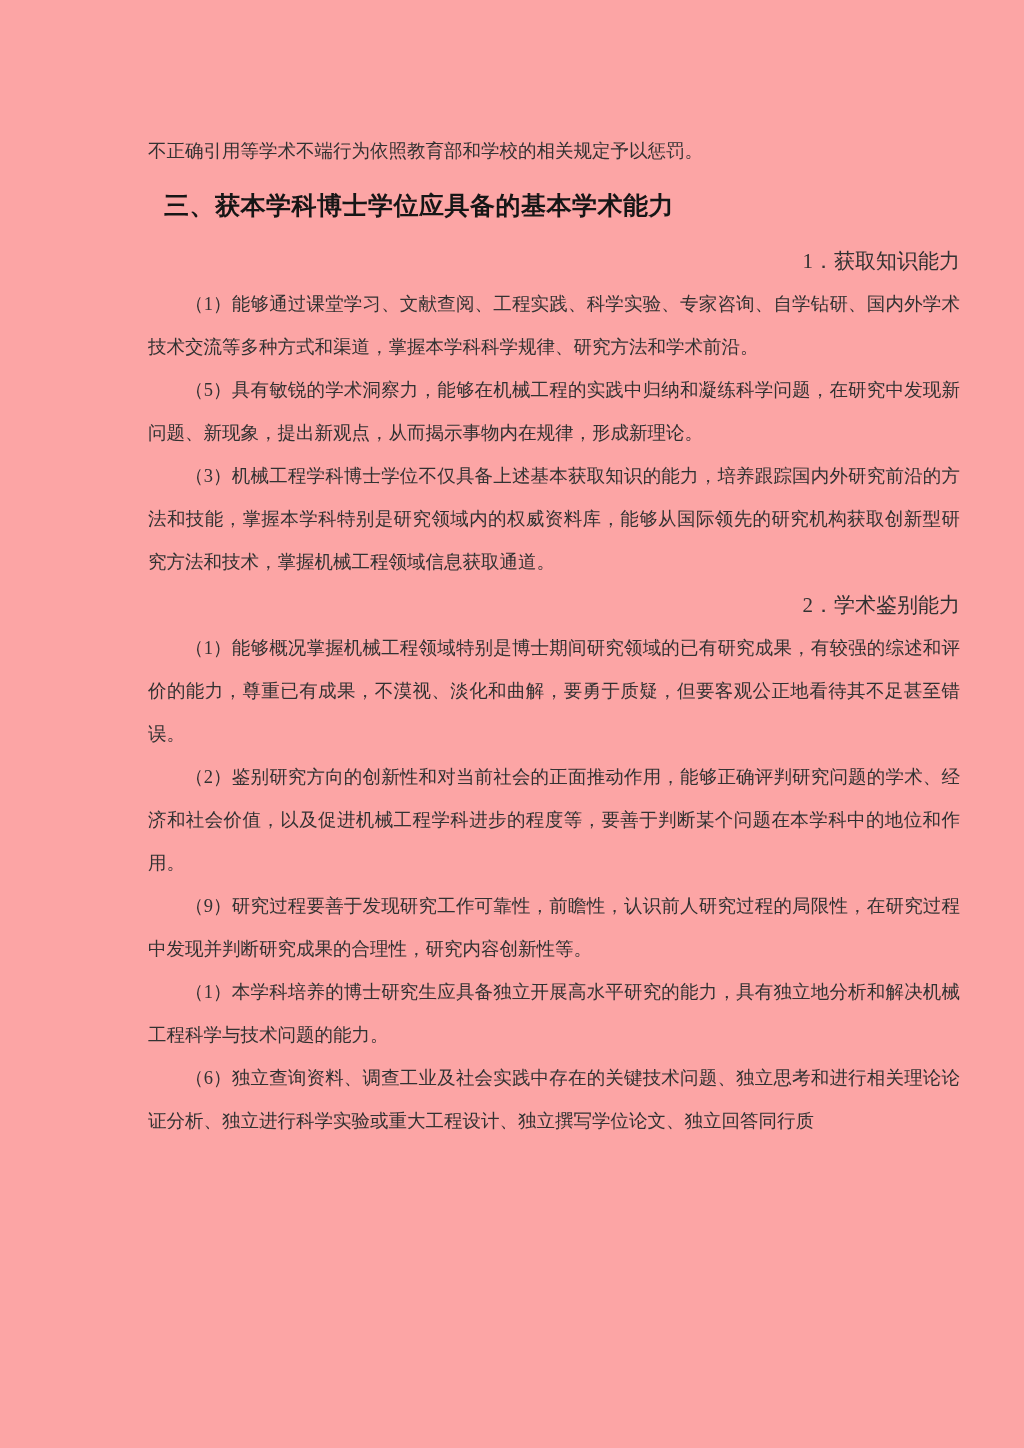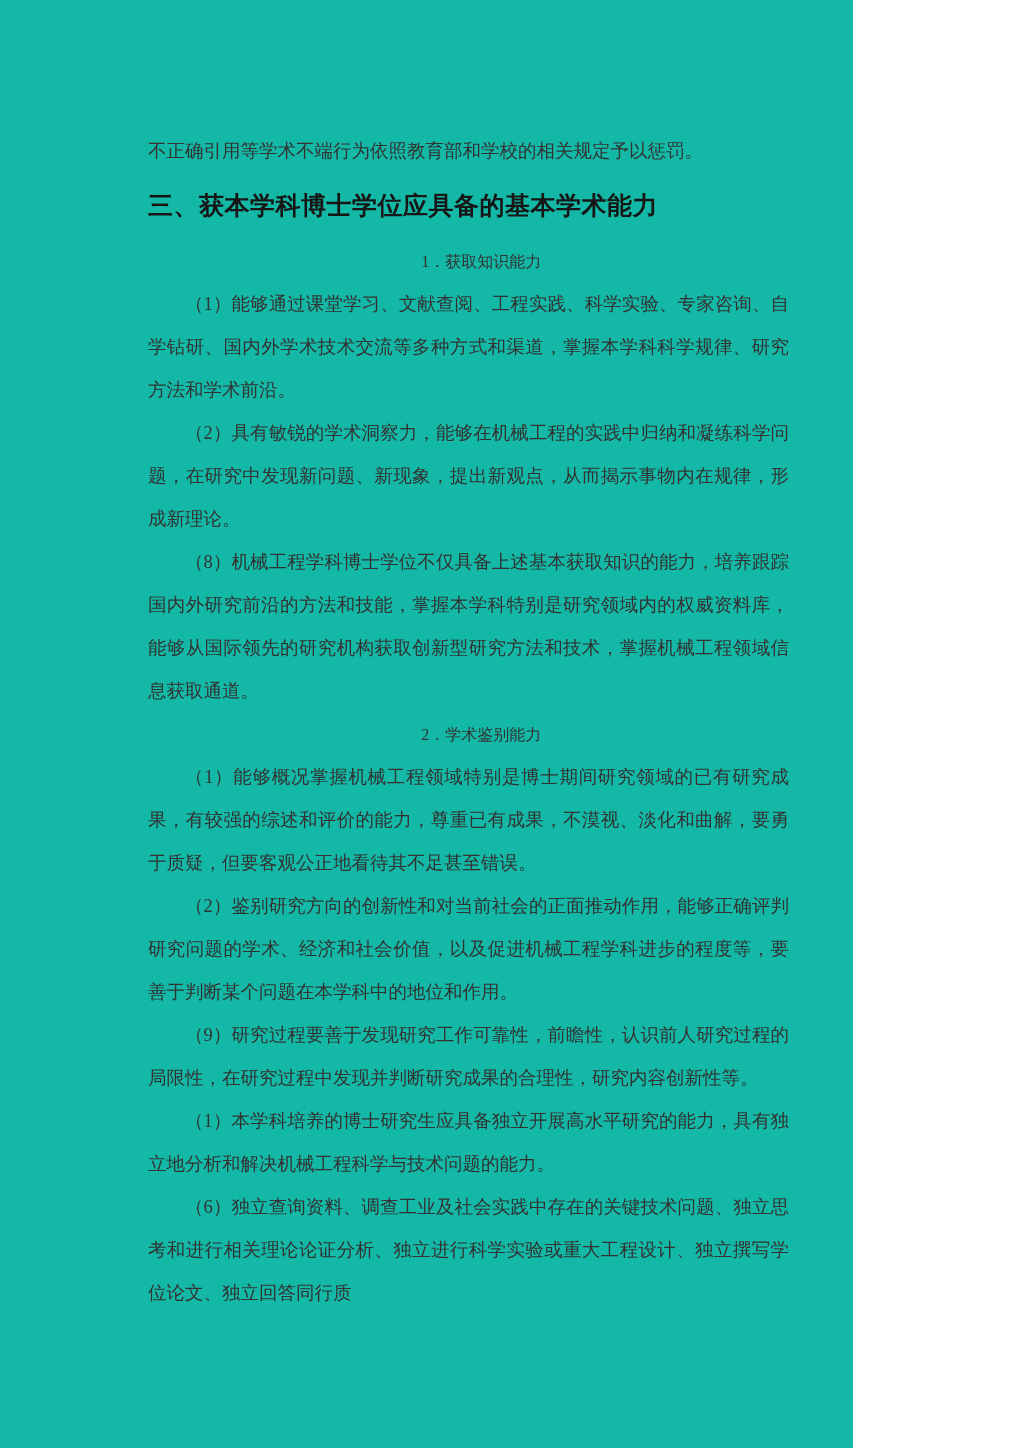--- a/index.html
+++ b/index.html
@@ -2,71 +2,71 @@
 <html lang="zh"><head>
 <meta charset="utf-8">
 <style>
   html, body {
     margin: 0;
     padding: 0;
     background: #ffffff;
   }
   .page {
     position: relative;
-    width: 853px;
+    width: 1024px;
     height: 1448px;
-    background: #14b8a6;
+    background: #fca5a5;
     overflow: hidden;
     box-sizing: border-box;
     padding: 130px 64px 0 148px;
     font-family: "Liberation Serif", "DejaVu Serif", serif;
     color: #323232;
   }
   .para {
     margin: 0;
     font-size: 18.5px;
     line-height: 43px;
     text-align: justify;
     text-justify: inter-ideograph;
     text-indent: 2em;
   }
   .para.no-indent {
     text-indent: 0;
   }
   .doc-heading {
-    margin: 11px 0 13px 0;
+    margin: 11px 0 13px 16px;
     font-family: "Liberation Sans", "DejaVu Sans", sans-serif;
     font-weight: bold;
     font-size: 25px;
     line-height: 43px;
     color: #161616;
     letter-spacing: 0.5px;
     text-align: left;
   }
   .section-title {
     margin: 0;
-    font-size: 16px;
+    font-size: 21px;
     line-height: 43px;
     text-indent: 1.6em;
-    text-align: center;
+    text-align: right;
   }
 </style>
 </head>
 <body>
 
 <div class="page">
 
   <p class="para no-indent">不正确引用等学术不端行为依照教育部和学校的相关规定予以惩罚。</p>
 
   <h2 class="doc-heading">三、获本学科博士学位应具备的基本学术能力</h2>
 
   <p class="section-title">1．获取知识能力</p>
   <p class="para">（1）能够通过课堂学习、文献查阅、工程实践、科学实验、专家咨询、自学钻研、国内外学术技术交流等多种方式和渠道，掌握本学科科学规律、研究方法和学术前沿。</p>
-  <p class="para">（2）具有敏锐的学术洞察力，能够在机械工程的实践中归纳和凝练科学问题，在研究中发现新问题、新现象，提出新观点，从而揭示事物内在规律，形成新理论。</p>
-  <p class="para">（8）机械工程学科博士学位不仅具备上述基本获取知识的能力，培养跟踪国内外研究前沿的方法和技能，掌握本学科特别是研究领域内的权威资料库，能够从国际领先的研究机构获取创新型研究方法和技术，掌握机械工程领域信息获取通道。</p>
+  <p class="para">（5）具有敏锐的学术洞察力，能够在机械工程的实践中归纳和凝练科学问题，在研究中发现新问题、新现象，提出新观点，从而揭示事物内在规律，形成新理论。</p>
+  <p class="para">（3）机械工程学科博士学位不仅具备上述基本获取知识的能力，培养跟踪国内外研究前沿的方法和技能，掌握本学科特别是研究领域内的权威资料库，能够从国际领先的研究机构获取创新型研究方法和技术，掌握机械工程领域信息获取通道。</p>
 
   <p class="section-title">2．学术鉴别能力</p>
   <p class="para">（1）能够概况掌握机械工程领域特别是博士期间研究领域的已有研究成果，有较强的综述和评价的能力，尊重已有成果，不漠视、淡化和曲解，要勇于质疑，但要客观公正地看待其不足甚至错误。</p>
   <p class="para">（2）鉴别研究方向的创新性和对当前社会的正面推动作用，能够正确评判研究问题的学术、经济和社会价值，以及促进机械工程学科进步的程度等，要善于判断某个问题在本学科中的地位和作用。</p>
   <p class="para">（9）研究过程要善于发现研究工作可靠性，前瞻性，认识前人研究过程的局限性，在研究过程中发现并判断研究成果的合理性，研究内容创新性等。</p>
 
   <p class="para">（1）本学科培养的博士研究生应具备独立开展高水平研究的能力，具有独立地分析和解决机械工程科学与技术问题的能力。</p>
   <p class="para">（6）独立查询资料、调查工业及社会实践中存在的关键技术问题、独立思考和进行相关理论论证分析、独立进行科学实验或重大工程设计、独立撰写学位论文、独立回答同行质</p>
 
 </div>

